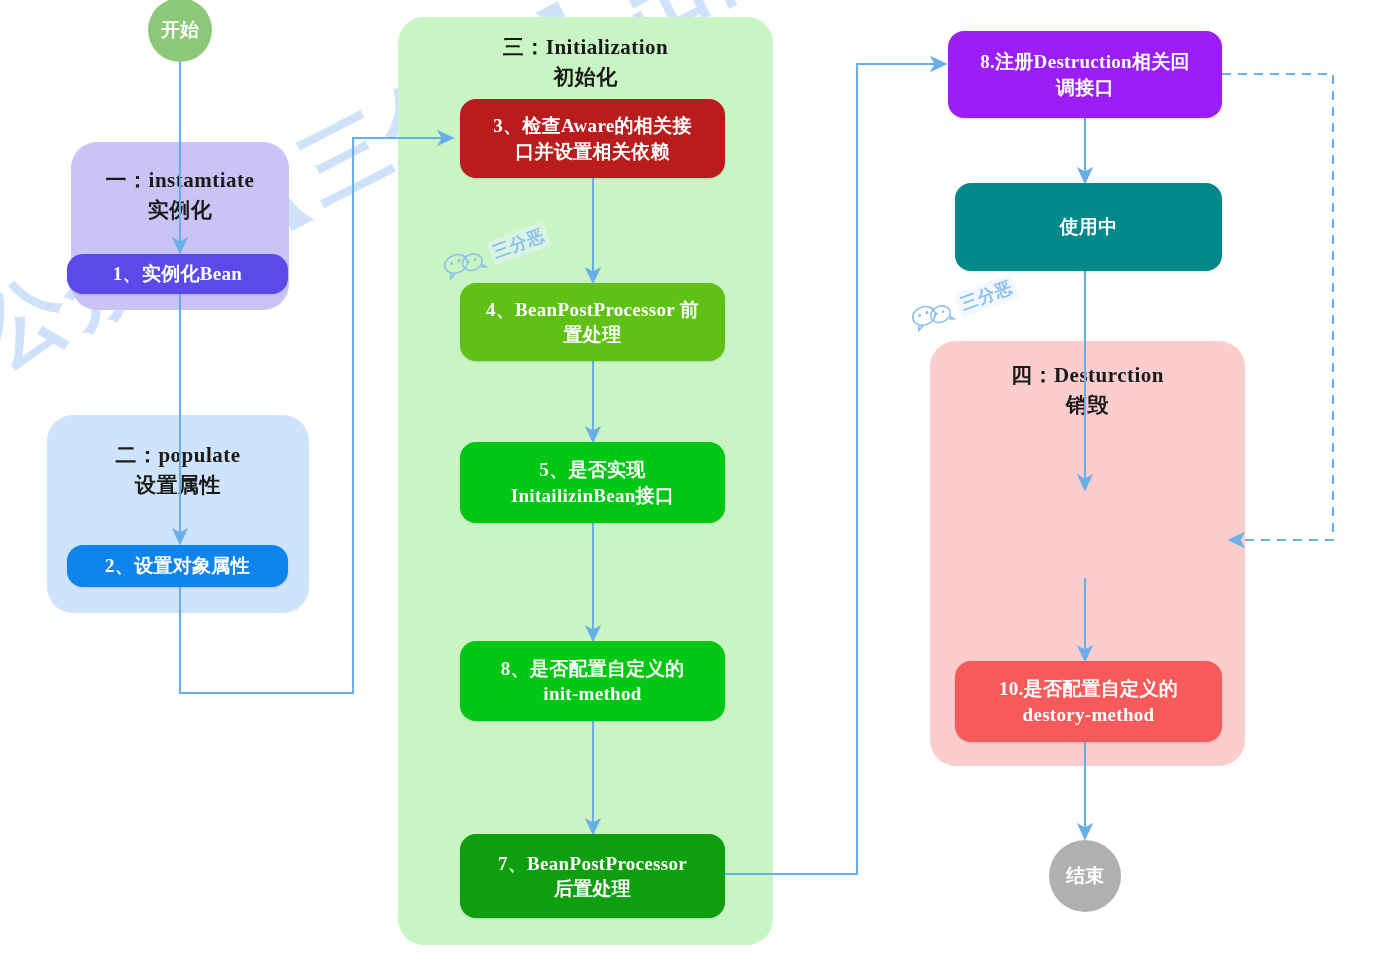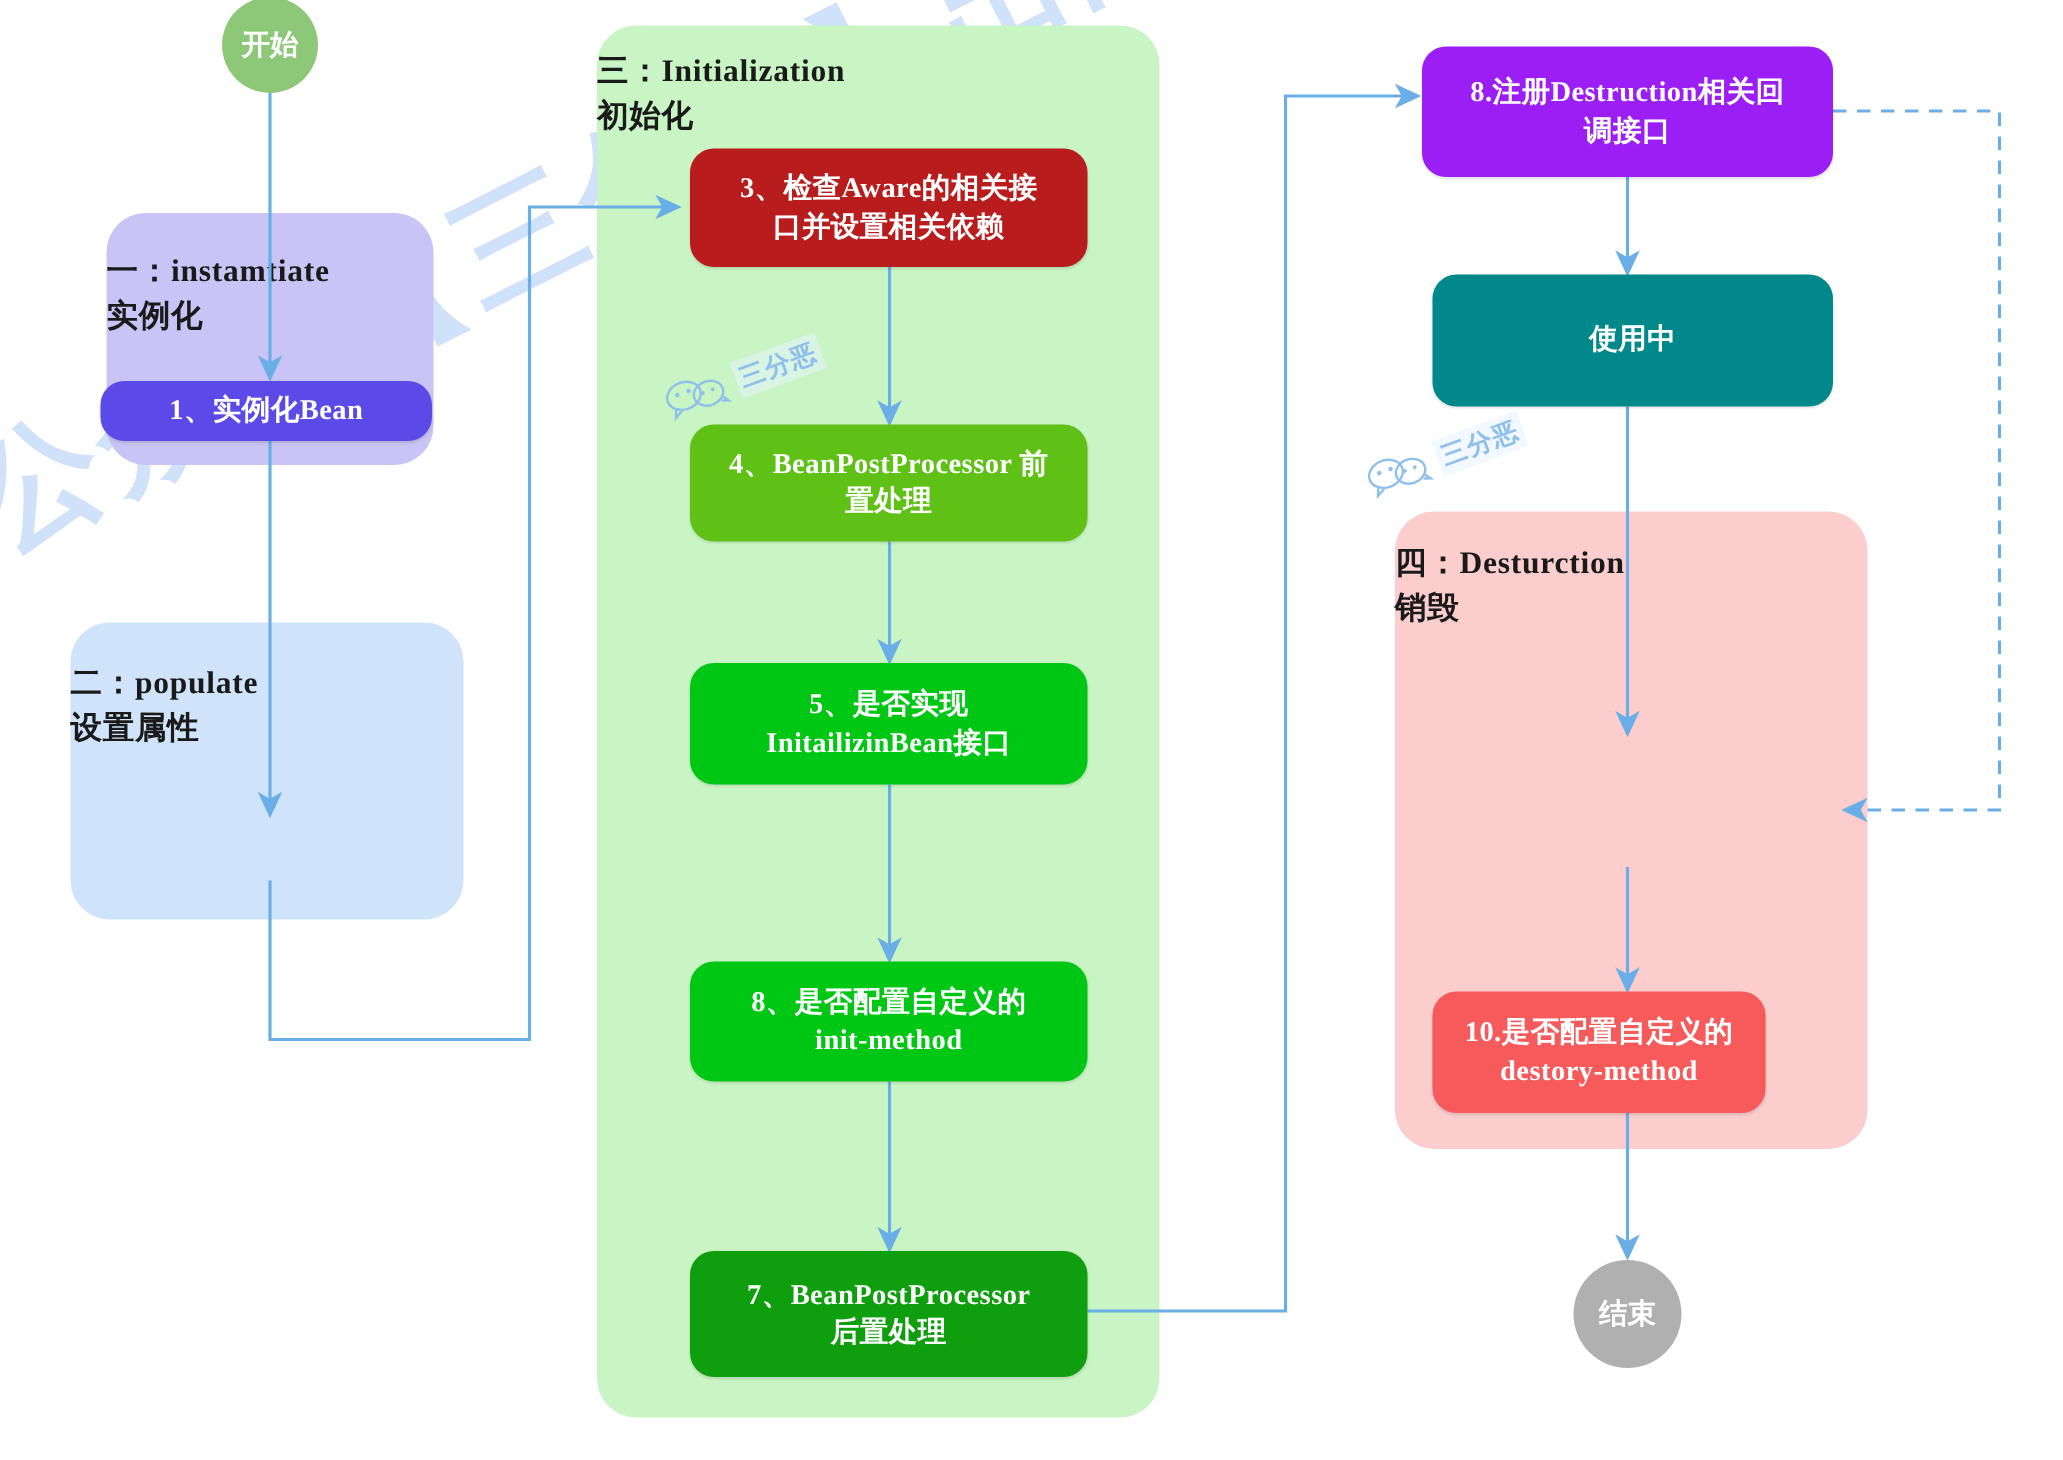--- a/index.html
+++ b/index.html
@@ -54,20 +54,21 @@
   
   .group {
     position: absolute;
     border-radius: 26px;
     box-sizing: border-box;
   }
   .group-title {
     position: absolute;
     left: 0;
     right: 0;
+    text-align: center;
     color: #1a1a1a;
     font-size: 21px;
     font-weight: bold;
     line-height: 1.42;
     white-space: pre-line;
     letter-spacing: 0.5px;
   }
   .g-instantiate { background: #c9c4f5; }
   .g-populate    { background: #cfe4fb; }
   .g-init        { background: #c9f5c4; }
@@ -202,20 +203,21 @@
     </svg>
     <span class="wm-text">三分恶</span>
   </div>
 
   <div class="terminator" style="left:148px; top:-2px; width:64px; height:64px; background:#8cc878;">开始</div>
 
   <div class="terminator" style="left:1049px; top:840px; width:72px; height:72px; background:#b0b0b0;">结束</div>
 
   <div class="node" style="left:67px; top:254px; width:221px; height:40px; background:#5b4ae8;">1、实例化Bean</div>
 
+  <div class="node" style="left:67px; top:545px; width:221px; height:42px; background:#0e84ec;">2、设置对象属性</div>
 
   <div class="node" style="left:460px; top:99px; width:265px; height:79px; background:#b91c1c;">3、检查Aware的相关接
 口并设置相关依赖</div>
 
   <div class="node" style="left:460px; top:283px; width:265px; height:78px; background:#5fc016;">4、BeanPostProcessor 前
 置处理</div>
 
   <div class="node" style="left:460px; top:442px; width:265px; height:81px; background:#00c713;">5、是否实现
 InitailizinBean接口</div>
 
@@ -224,16 +226,16 @@
 
   <div class="node" style="left:460px; top:834px; width:265px; height:84px; background:#0e9e0e;">7、BeanPostProcessor
 后置处理</div>
 
   <div class="node" style="left:948px; top:31px; width:274px; height:87px; background:#9b1ff5;">8.注册Destruction相关回
 调接口</div>
 
   <div class="node" style="left:955px; top:183px; width:267px; height:88px; background:#00888a;">使用中</div>
 
 
-  <div class="node" style="left:955px; top:661px; width:222px; height:81px; background:#f75a5a;">10.是否配置自定义的
+  <div class="node" style="left:955px; top:661px; width:267px; height:81px; background:#f75a5a;">10.是否配置自定义的
 destory-method</div>
 
 </div>
 
 </body></html>

